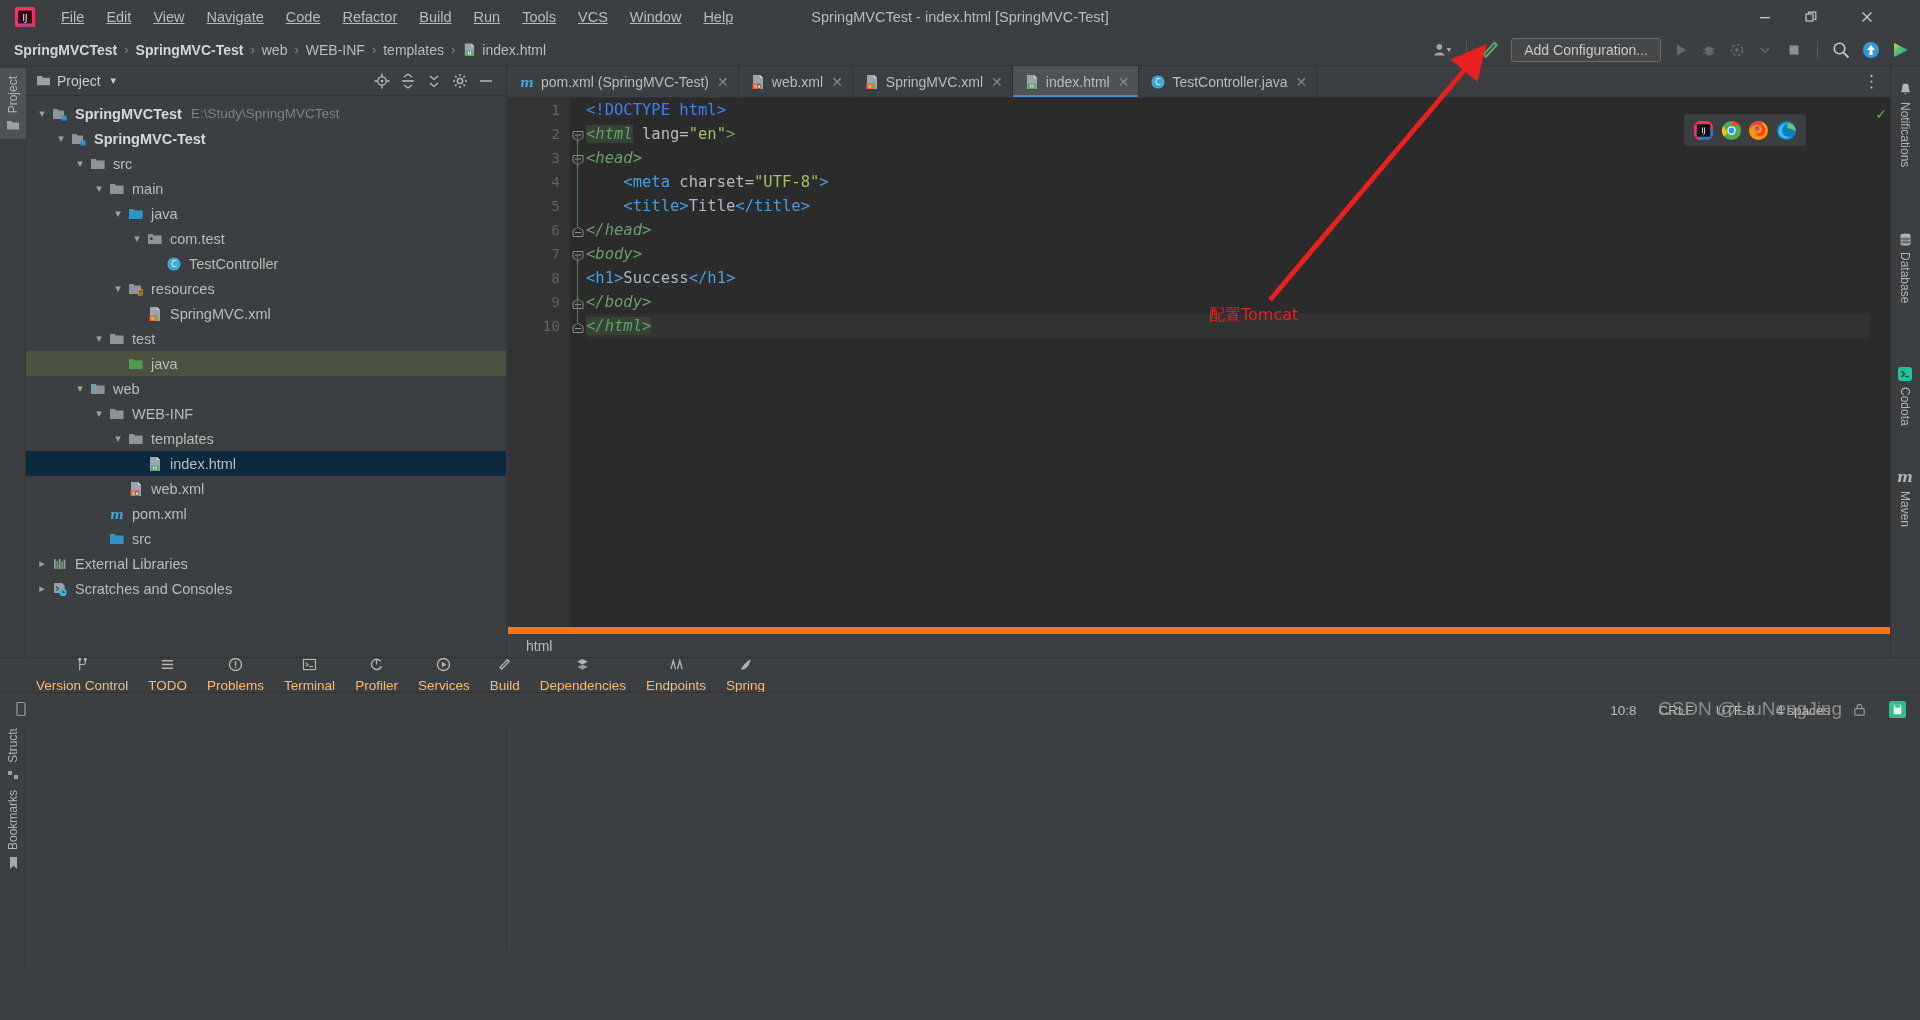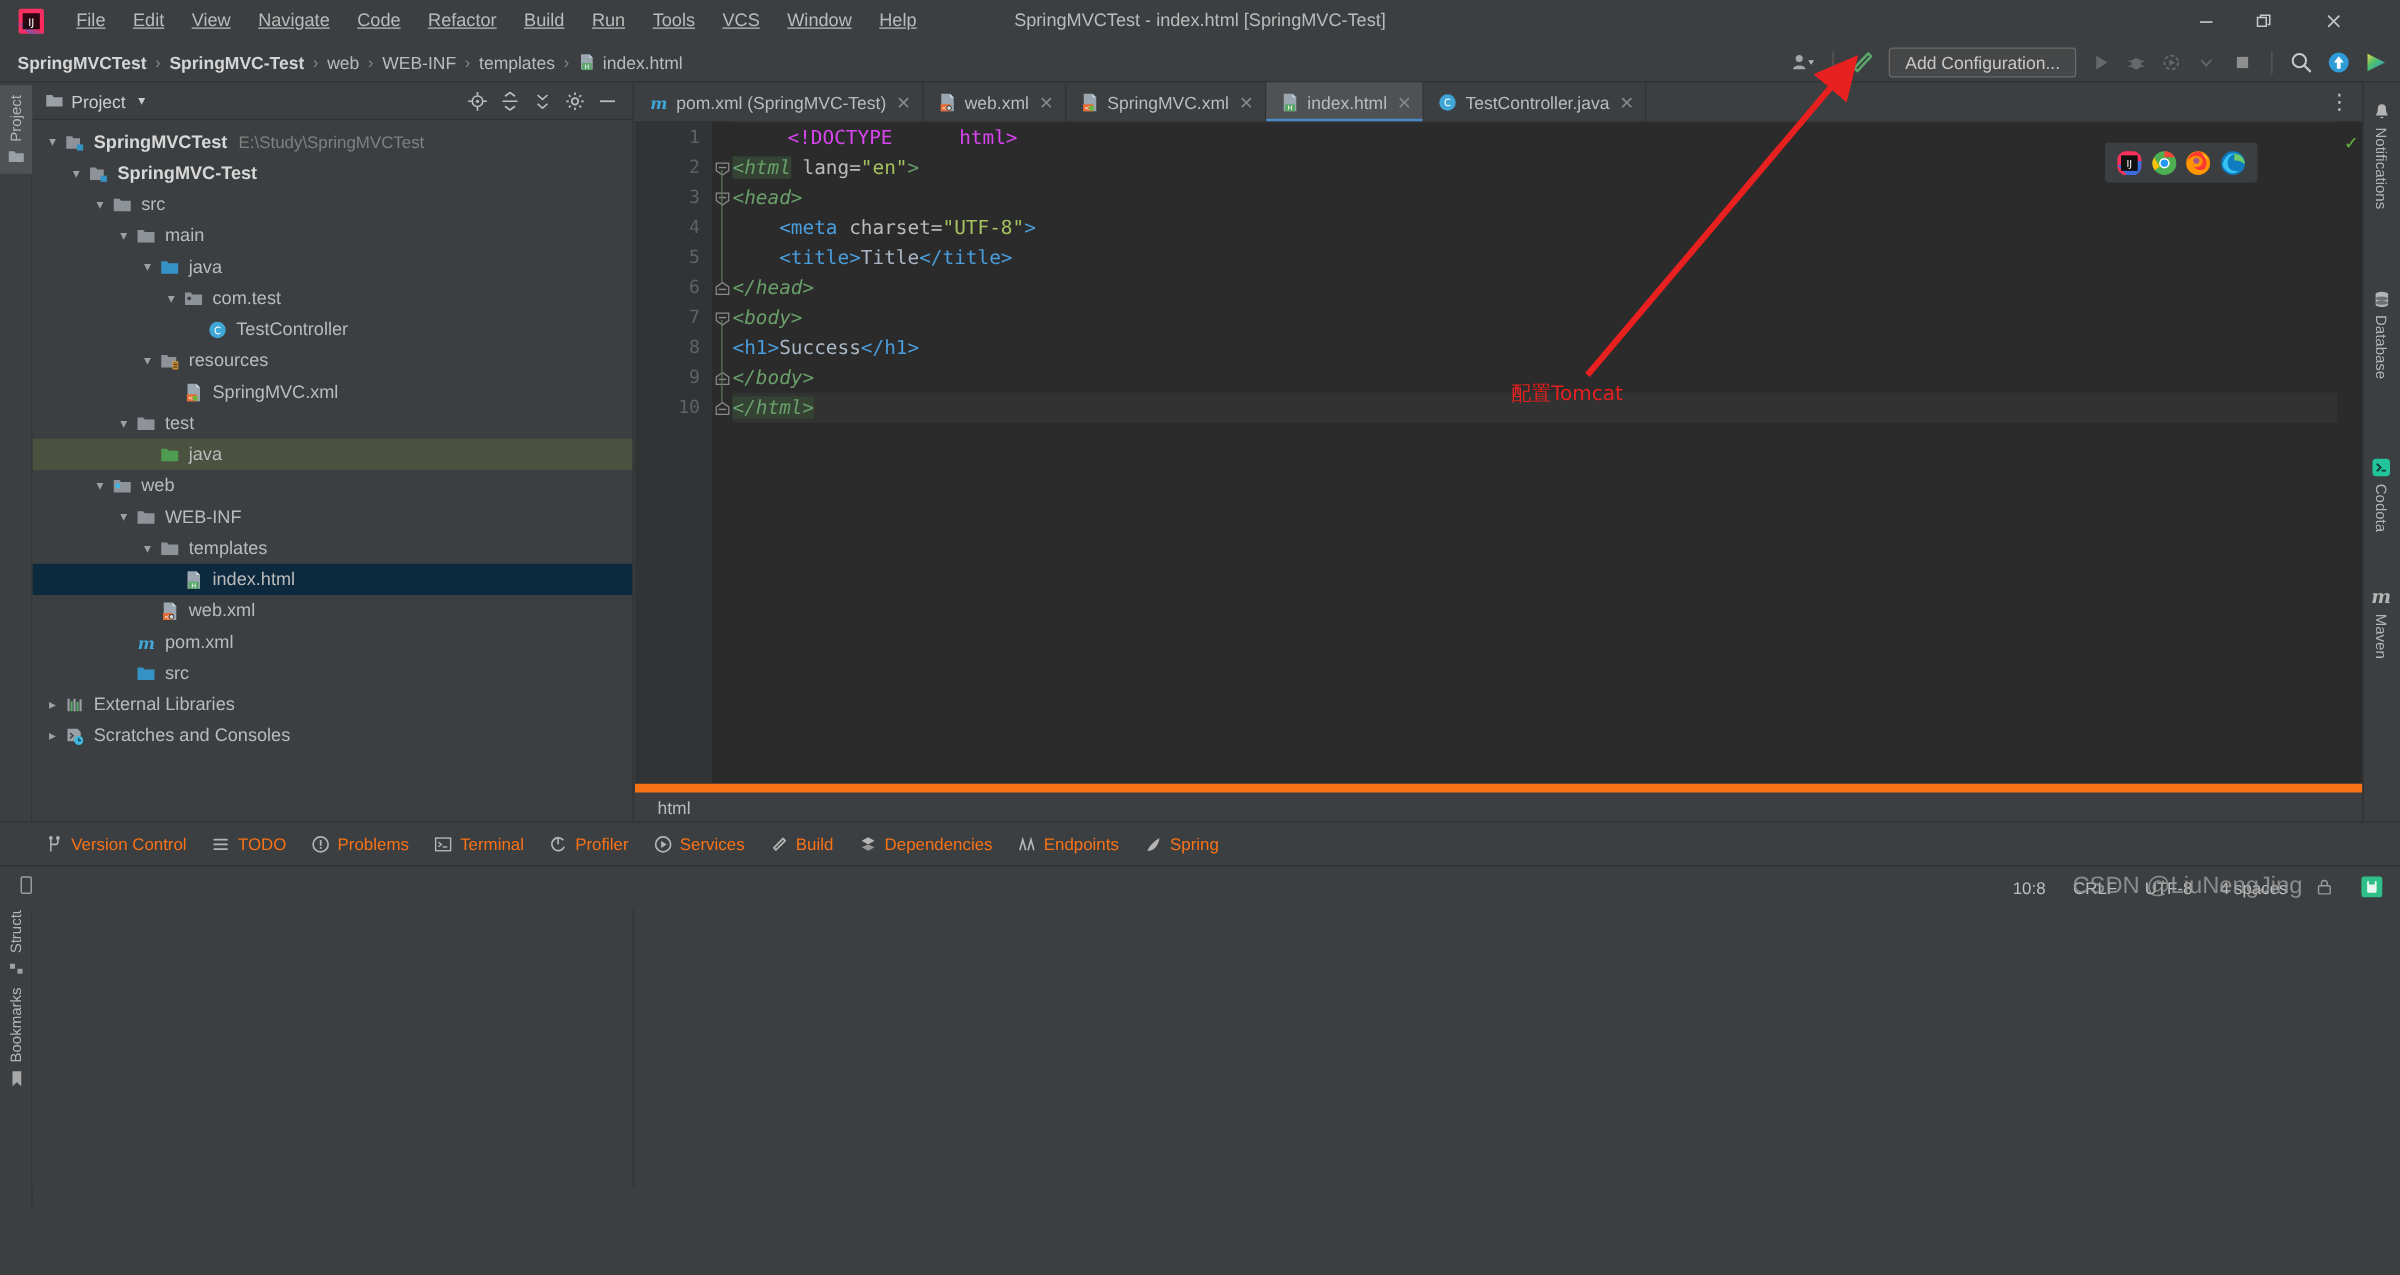--- a/index.html
+++ b/index.html
@@ -120,21 +120,21 @@
   }
   .gline { height: 24px; line-height: 24px; text-align: right; padding-right: 10px; }
   .foldcol { position: absolute; left: 62px; top: 0; width: 16px; bottom: 0; background: #2b2b2b; }
   .foldmark { position: absolute; left: 2px; width: 12px; height: 12px; }
   .foldline { position: absolute; left: 7px; width: 1px; background: #5c7a5c; }
   .code {
     position: absolute; left: 78px; top: 0; right: 0; bottom: 0;
     font-family: "DejaVu Sans Mono", monospace; font-size: 15.5px;
   }
   .cline { height: 24px; line-height: 24px; white-space: pre; }
-  .tag   { color: #d946ef; margin-left: 44px; }
+  .tag   { color: #3b82f6; }
   .ang   { color: #6a9f6a; font-style: italic; }
   .attr  { color: #bababa; }
   .str   { color: #a5c261; }
   .txt   { color: #a9b7c6; }
   .tag2  { color: #4a9ddb; }
   .hl    { background: #344334; }
   .caretline { position: absolute; left: 78px; right: 0; height: 24px; background: #323232; }
   .rightgut {
     position: absolute; right: 0; top: 32px; bottom: 30px; width: 20px; background: #2b2b2b;
   }
@@ -162,21 +162,21 @@
     align-items: center; gap: 5px; font-size: 12px; color: #b4b4b4;
   }
   .rtab .vlabel { writing-mode: vertical-rl; text-orientation: mixed; white-space: nowrap; }
 
   
   .toolwinbar {
     position: absolute; left: 0; bottom: 36px; width: 1920px; height: 35px;
     background: #3c3f41; border-top: 1px solid #323232; display: flex; align-items: center;
     padding-left: 36px; gap: 20px;
   }
-  .twitem { display: flex; align-items: center; gap: 6px; font-size: 13.5px; color: #f97316; }
+  .twitem { display: flex; align-items: center; gap: 6px; font-size: 13.5px; color: #fdba74; flex-direction: column; }
   .statusbar {
     position: absolute; left: 0; bottom: 0; width: 1920px; height: 36px;
     background: #3c3f41; border-top: 1px solid #323232; display: flex; align-items: center;
   }
   .status-right { margin-left: auto; display: flex; align-items: center; gap: 22px; padding-right: 14px;
     font-size: 13.5px; color: #bdbdbd; justify-content: space-between; }
   .status-left { padding-left: 14px; color: #bdbdbd; }
 
   
   .anno-text {

